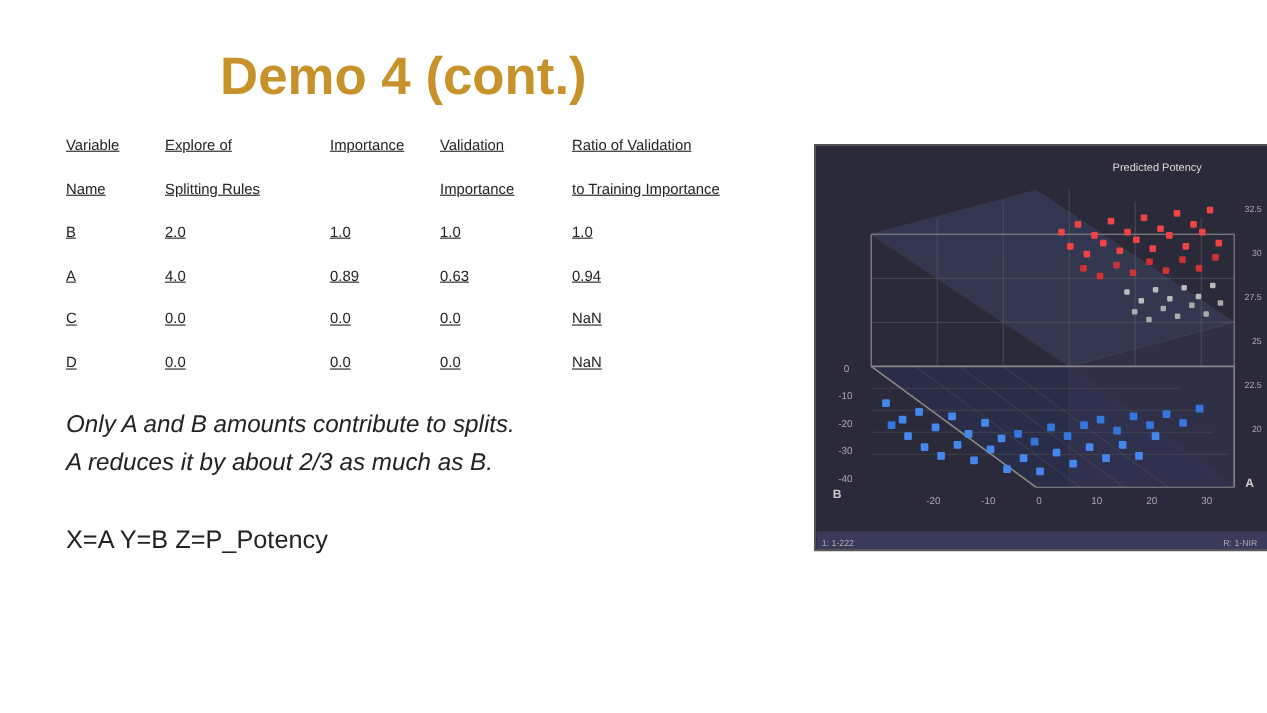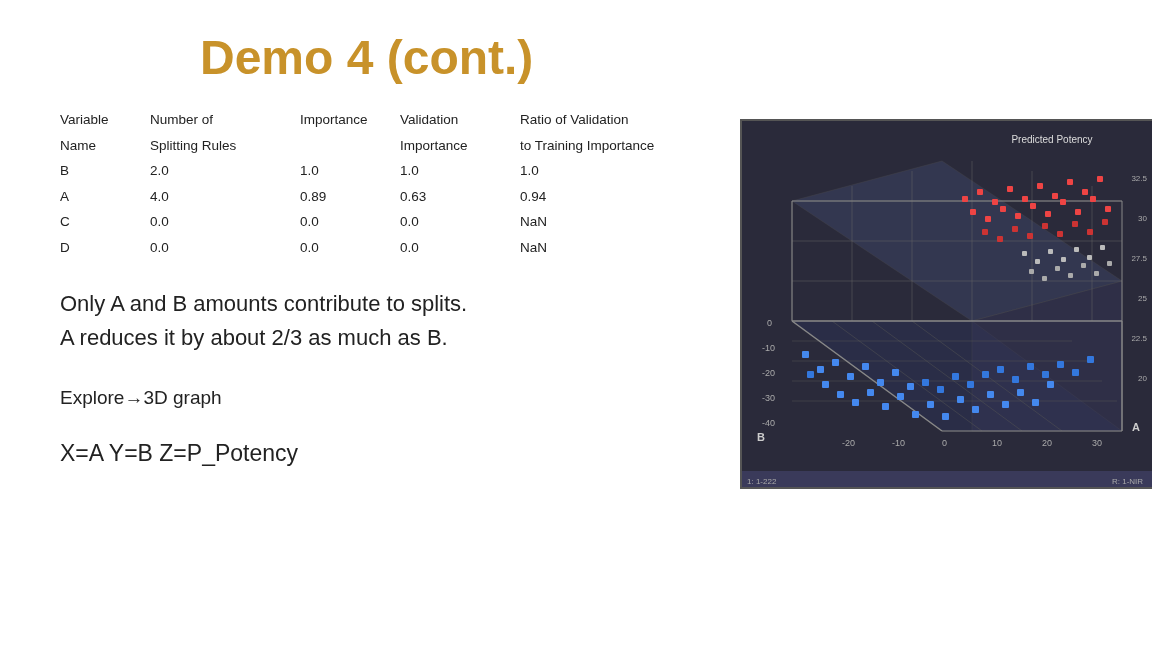--- a/index.html
+++ b/index.html
@@ -9,21 +9,21 @@
       background: #ffffff;
       font-family: Arial, sans-serif;
       overflow: hidden;
       position: relative;
     }
 
     .slide {
       width: 1152px;
       height: 648px;
       background: #ffffff;
-      padding: 30px 60px;
+      padding: 42px 60px;
       position: relative;
     }
 
     .title {
       font-size: 48px;
       font-weight: bold;
       color: #c8922a;
       margin-bottom: 24px;
       margin-left: 140px;
     }
@@ -46,38 +46,40 @@
     .data-table {
       font-size: 14px;
       color: #222;
       margin-bottom: 28px;
       line-height: 1.6;
     }
 
     .table-grid {
       display: grid;
       grid-template-columns: 90px 150px 100px 120px 200px;
-      row-gap: 4px;
+      row-gap: 18px;
+      text-decoration: underline;
     }
 
     .table-grid .cell {
       font-size: 13.5px;
       color: #222;
       white-space: nowrap;
     }
 
     .table-grid .cell.header {
       font-weight: normal;
     }
 
     .bullets {
       font-size: 22px;
       color: #222;
       line-height: 1.55;
-      margin-bottom: 28px;
+      margin-bottom: 40px;
+      font-style: italic;
     }
 
     .properties-text {
       font-size: 19px;
       color: #222;
       line-height: 1.55;
       margin-bottom: 28px;
     }
 
     .xyz-text {
@@ -101,21 +103,21 @@
 <div class="slide">
   <div class="title">Demo 4 (cont.)</div>
 
   <div class="content-area">
     <div class="left-panel">
 
       <div class="data-table">
         <div class="table-grid">
 
           <div class="cell header">Variable</div>
-          <div class="cell header">Number of</div>
+          <div class="cell header">Explore of</div>
           <div class="cell header">Importance</div>
           <div class="cell header">Validation</div>
           <div class="cell header">Ratio of Validation</div>
 
           <div class="cell header">Name</div>
           <div class="cell header">Splitting Rules</div>
           <div class="cell header"></div>
           <div class="cell header">Importance</div>
           <div class="cell header">to Training Importance</div>
 
@@ -144,21 +146,20 @@
           <div class="cell">NaN</div>
         </div>
       </div>
 
       <div class="bullets">
         <div>Only A and B amounts contribute to splits.</div>
         <div>A reduces it by about 2/3 as much as B.</div>
       </div>
 
       <div class="properties-text">
-        <div>Explore→3D graph</div>
       </div>
 
       <div class="xyz-text">X=A  Y=B  Z=P_Potency</div>
     </div>
 
     <div class="right-panel">
       <div class="chart-container">
         <svg width="430" height="370" viewBox="0 0 430 370">
 
           <rect width="430" height="370" fill="#2a2a3a"></rect>

